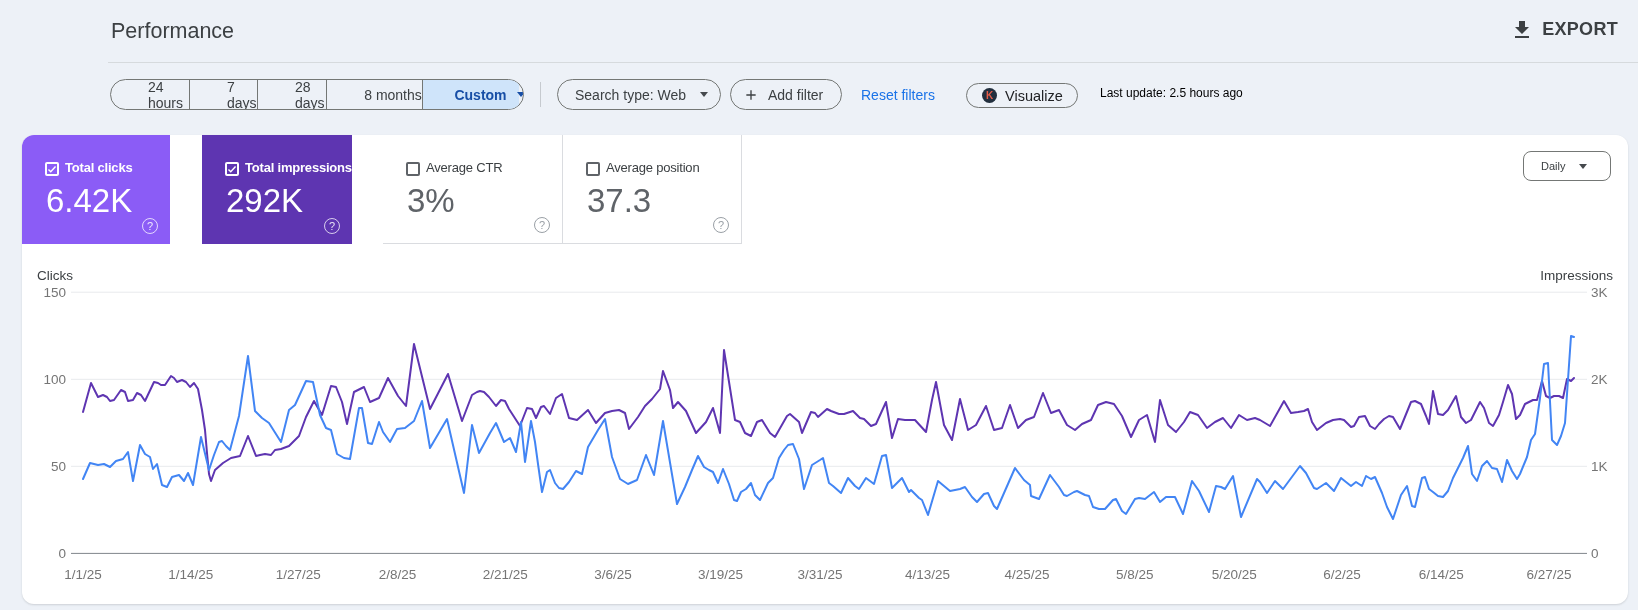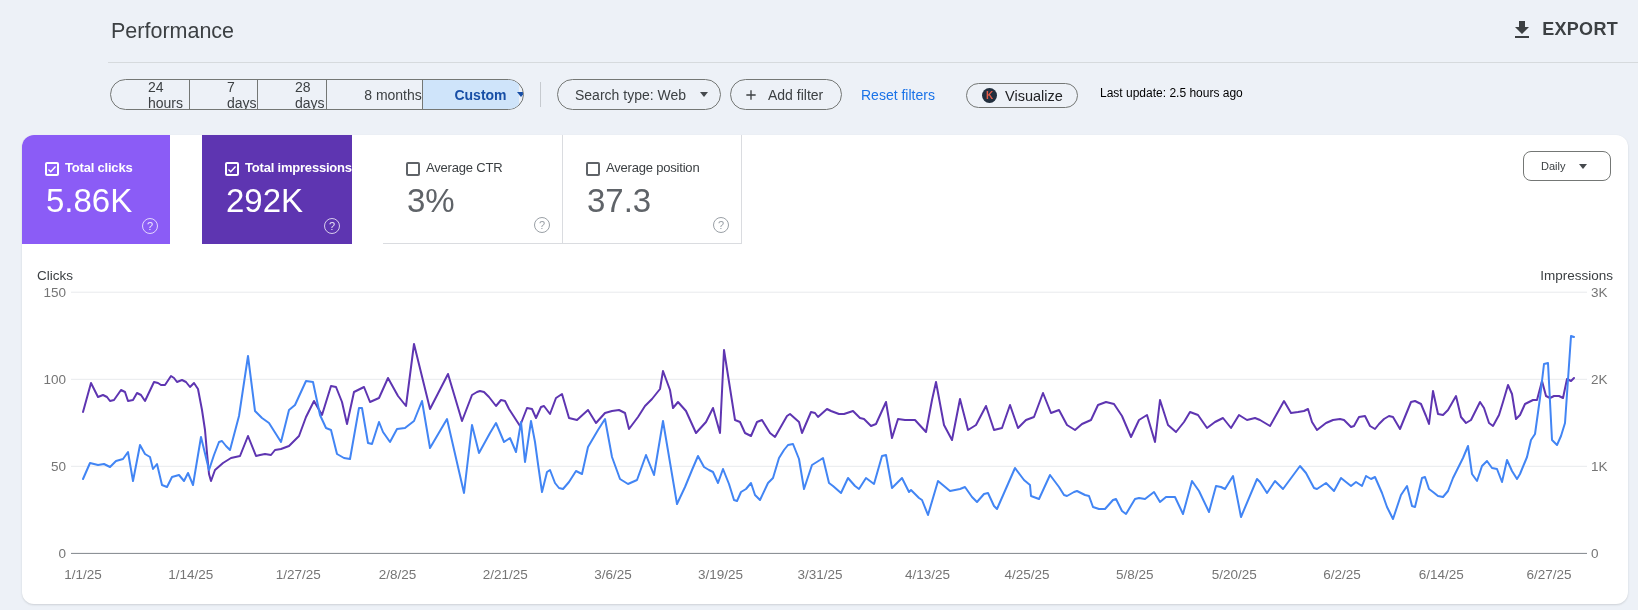--- a/index.html
+++ b/index.html
@@ -85,21 +85,21 @@
 <div class="abs" id="lastupd">Last update: 2.5 hours ago</div>
 
 <div class="abs" id="panel"></div>
 <div class="card" id="card1">
   <span class="cb w">
       <svg width="10" height="10" viewBox="0 0 24 24" style="display:block;margin:0 auto;">
         <path fill="none" stroke="#fff" stroke-width="3.5" d="M3.5 13l5.5 5.5L20.5 6"></path>
       </svg>
     </span>
   <span class="lbl">Total clicks</span>
-  <span class="num">5.86K</span>
+  <span class="num">6.42K</span>
   <span class="qm">?</span>
 </div>
 <div class="card" id="card2">
   <span class="cb w">
       <svg width="10" height="10" viewBox="0 0 24 24" style="display:block;margin:0 auto;">
         <path fill="none" stroke="#fff" stroke-width="3.5" d="M3.5 13l5.5 5.5L20.5 6"></path>
       </svg>
     </span>
   <span class="lbl">Total impressions</span>
   <span class="num">292K</span>

